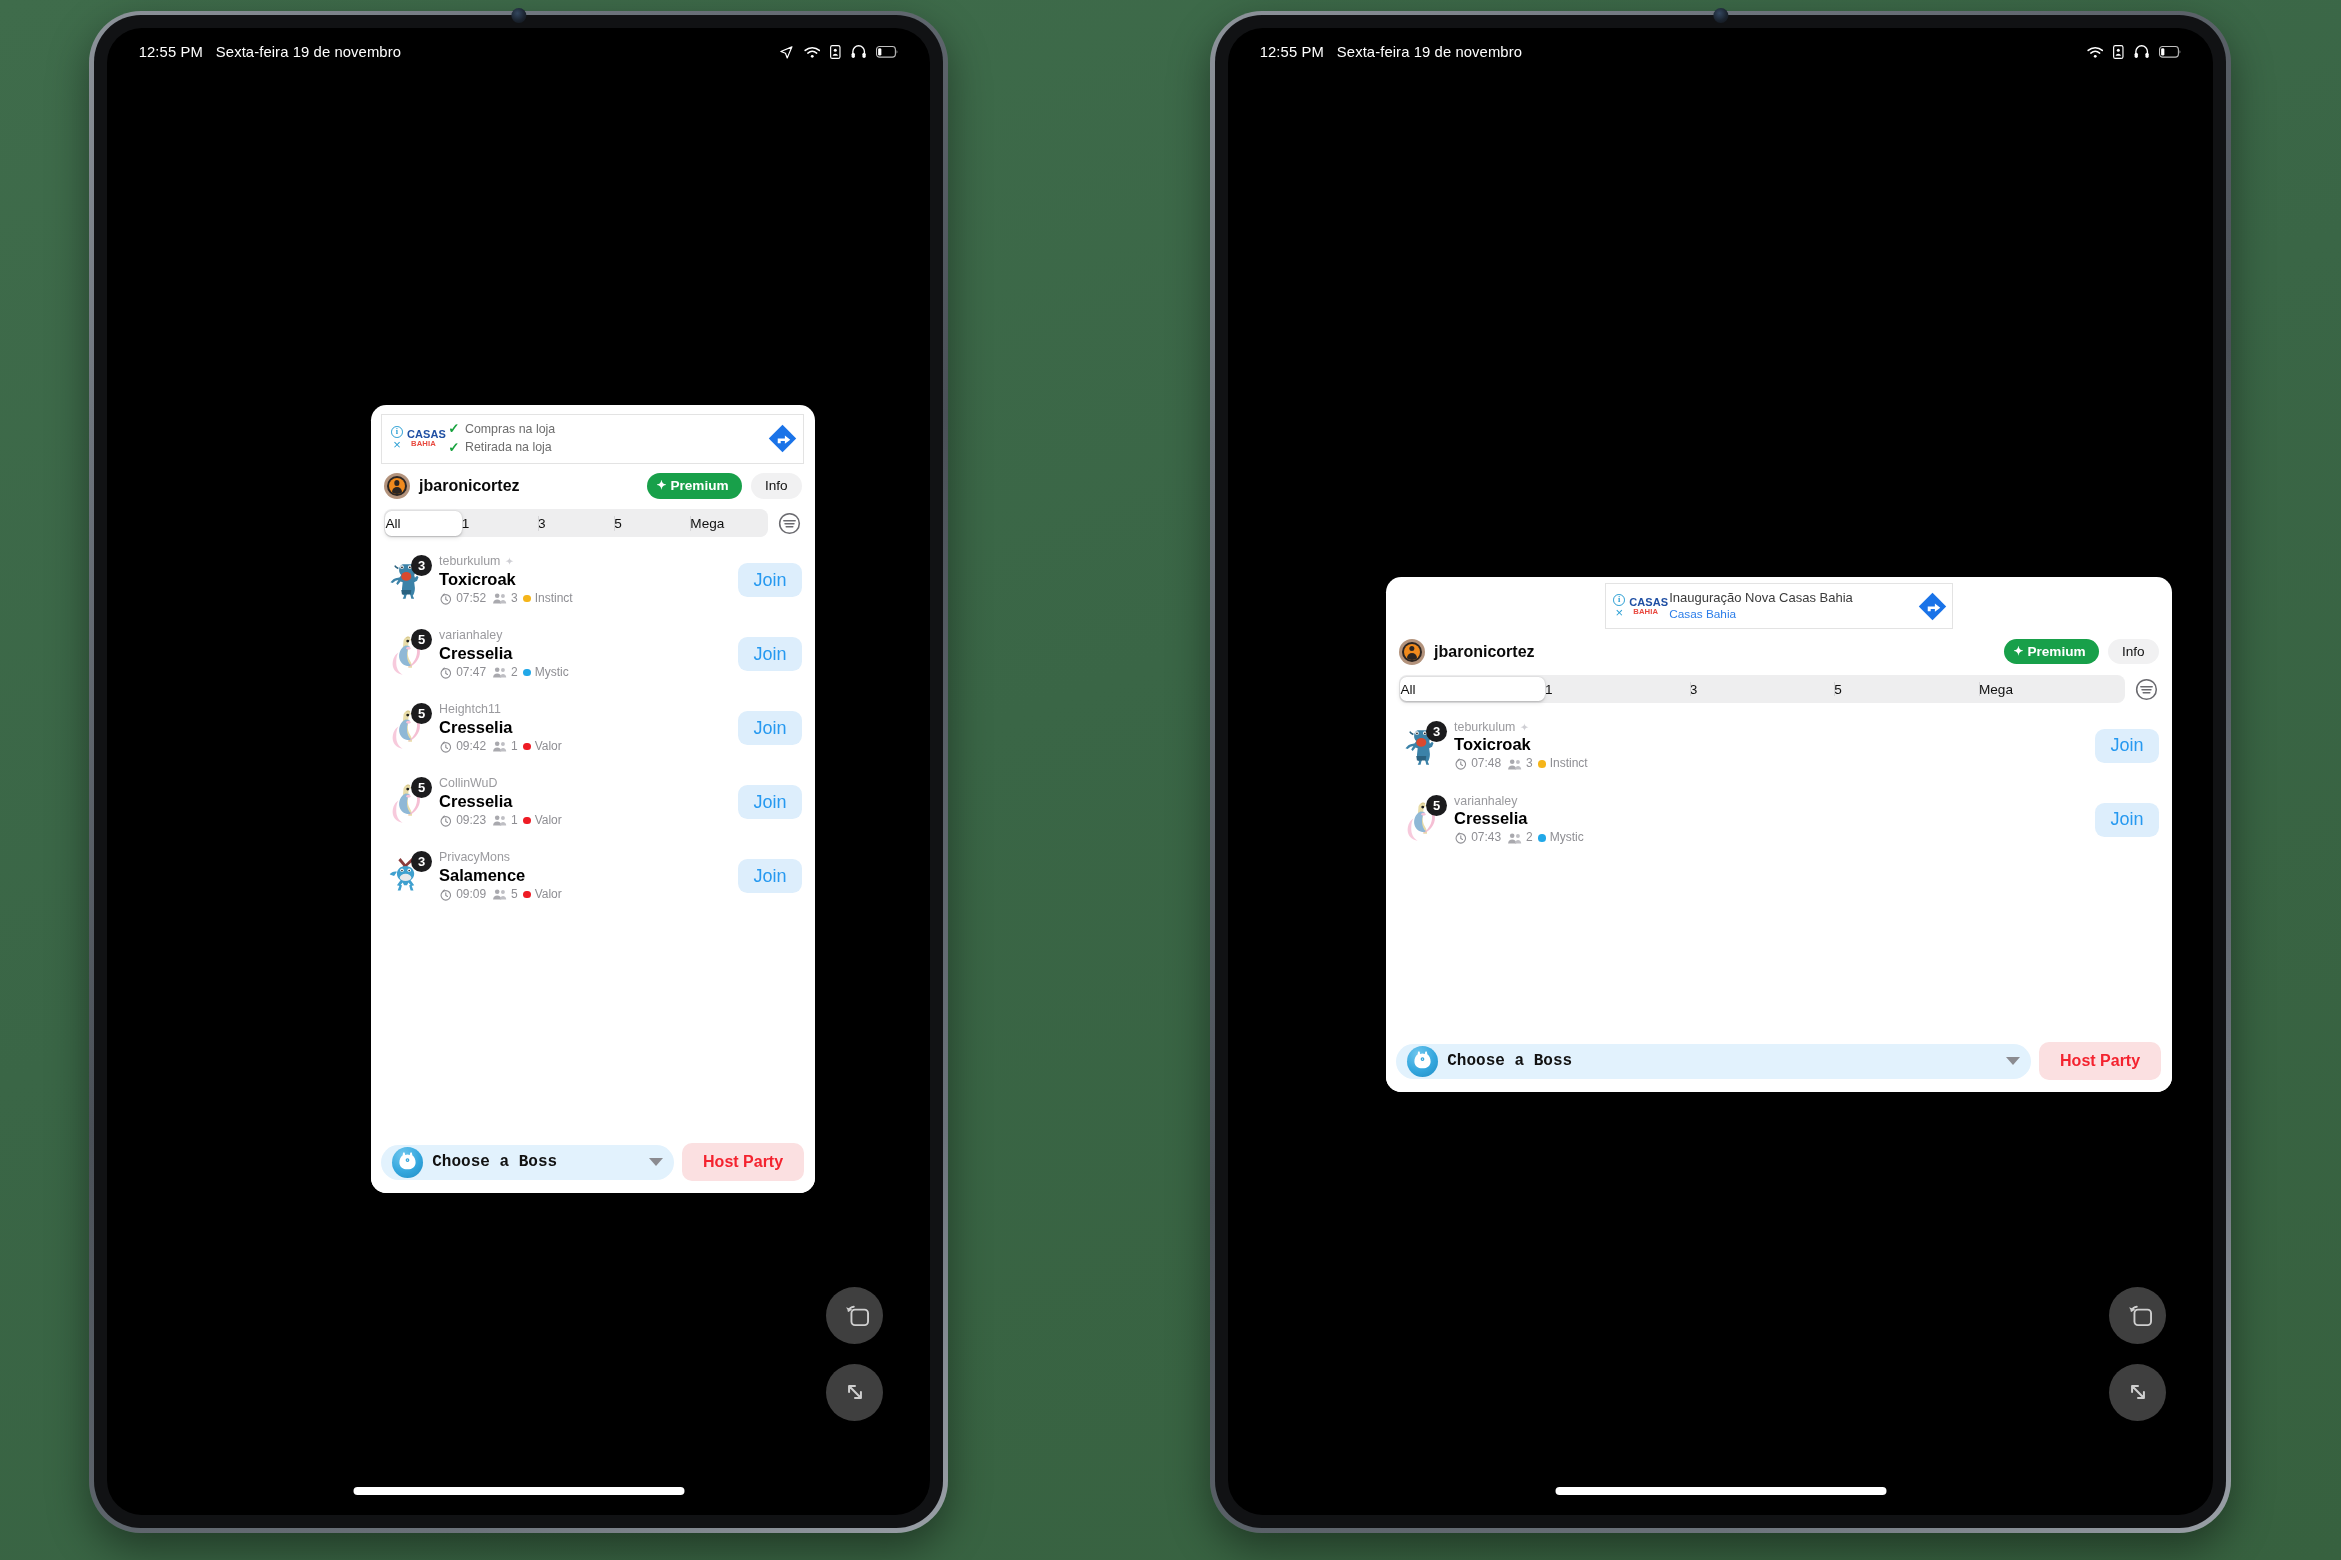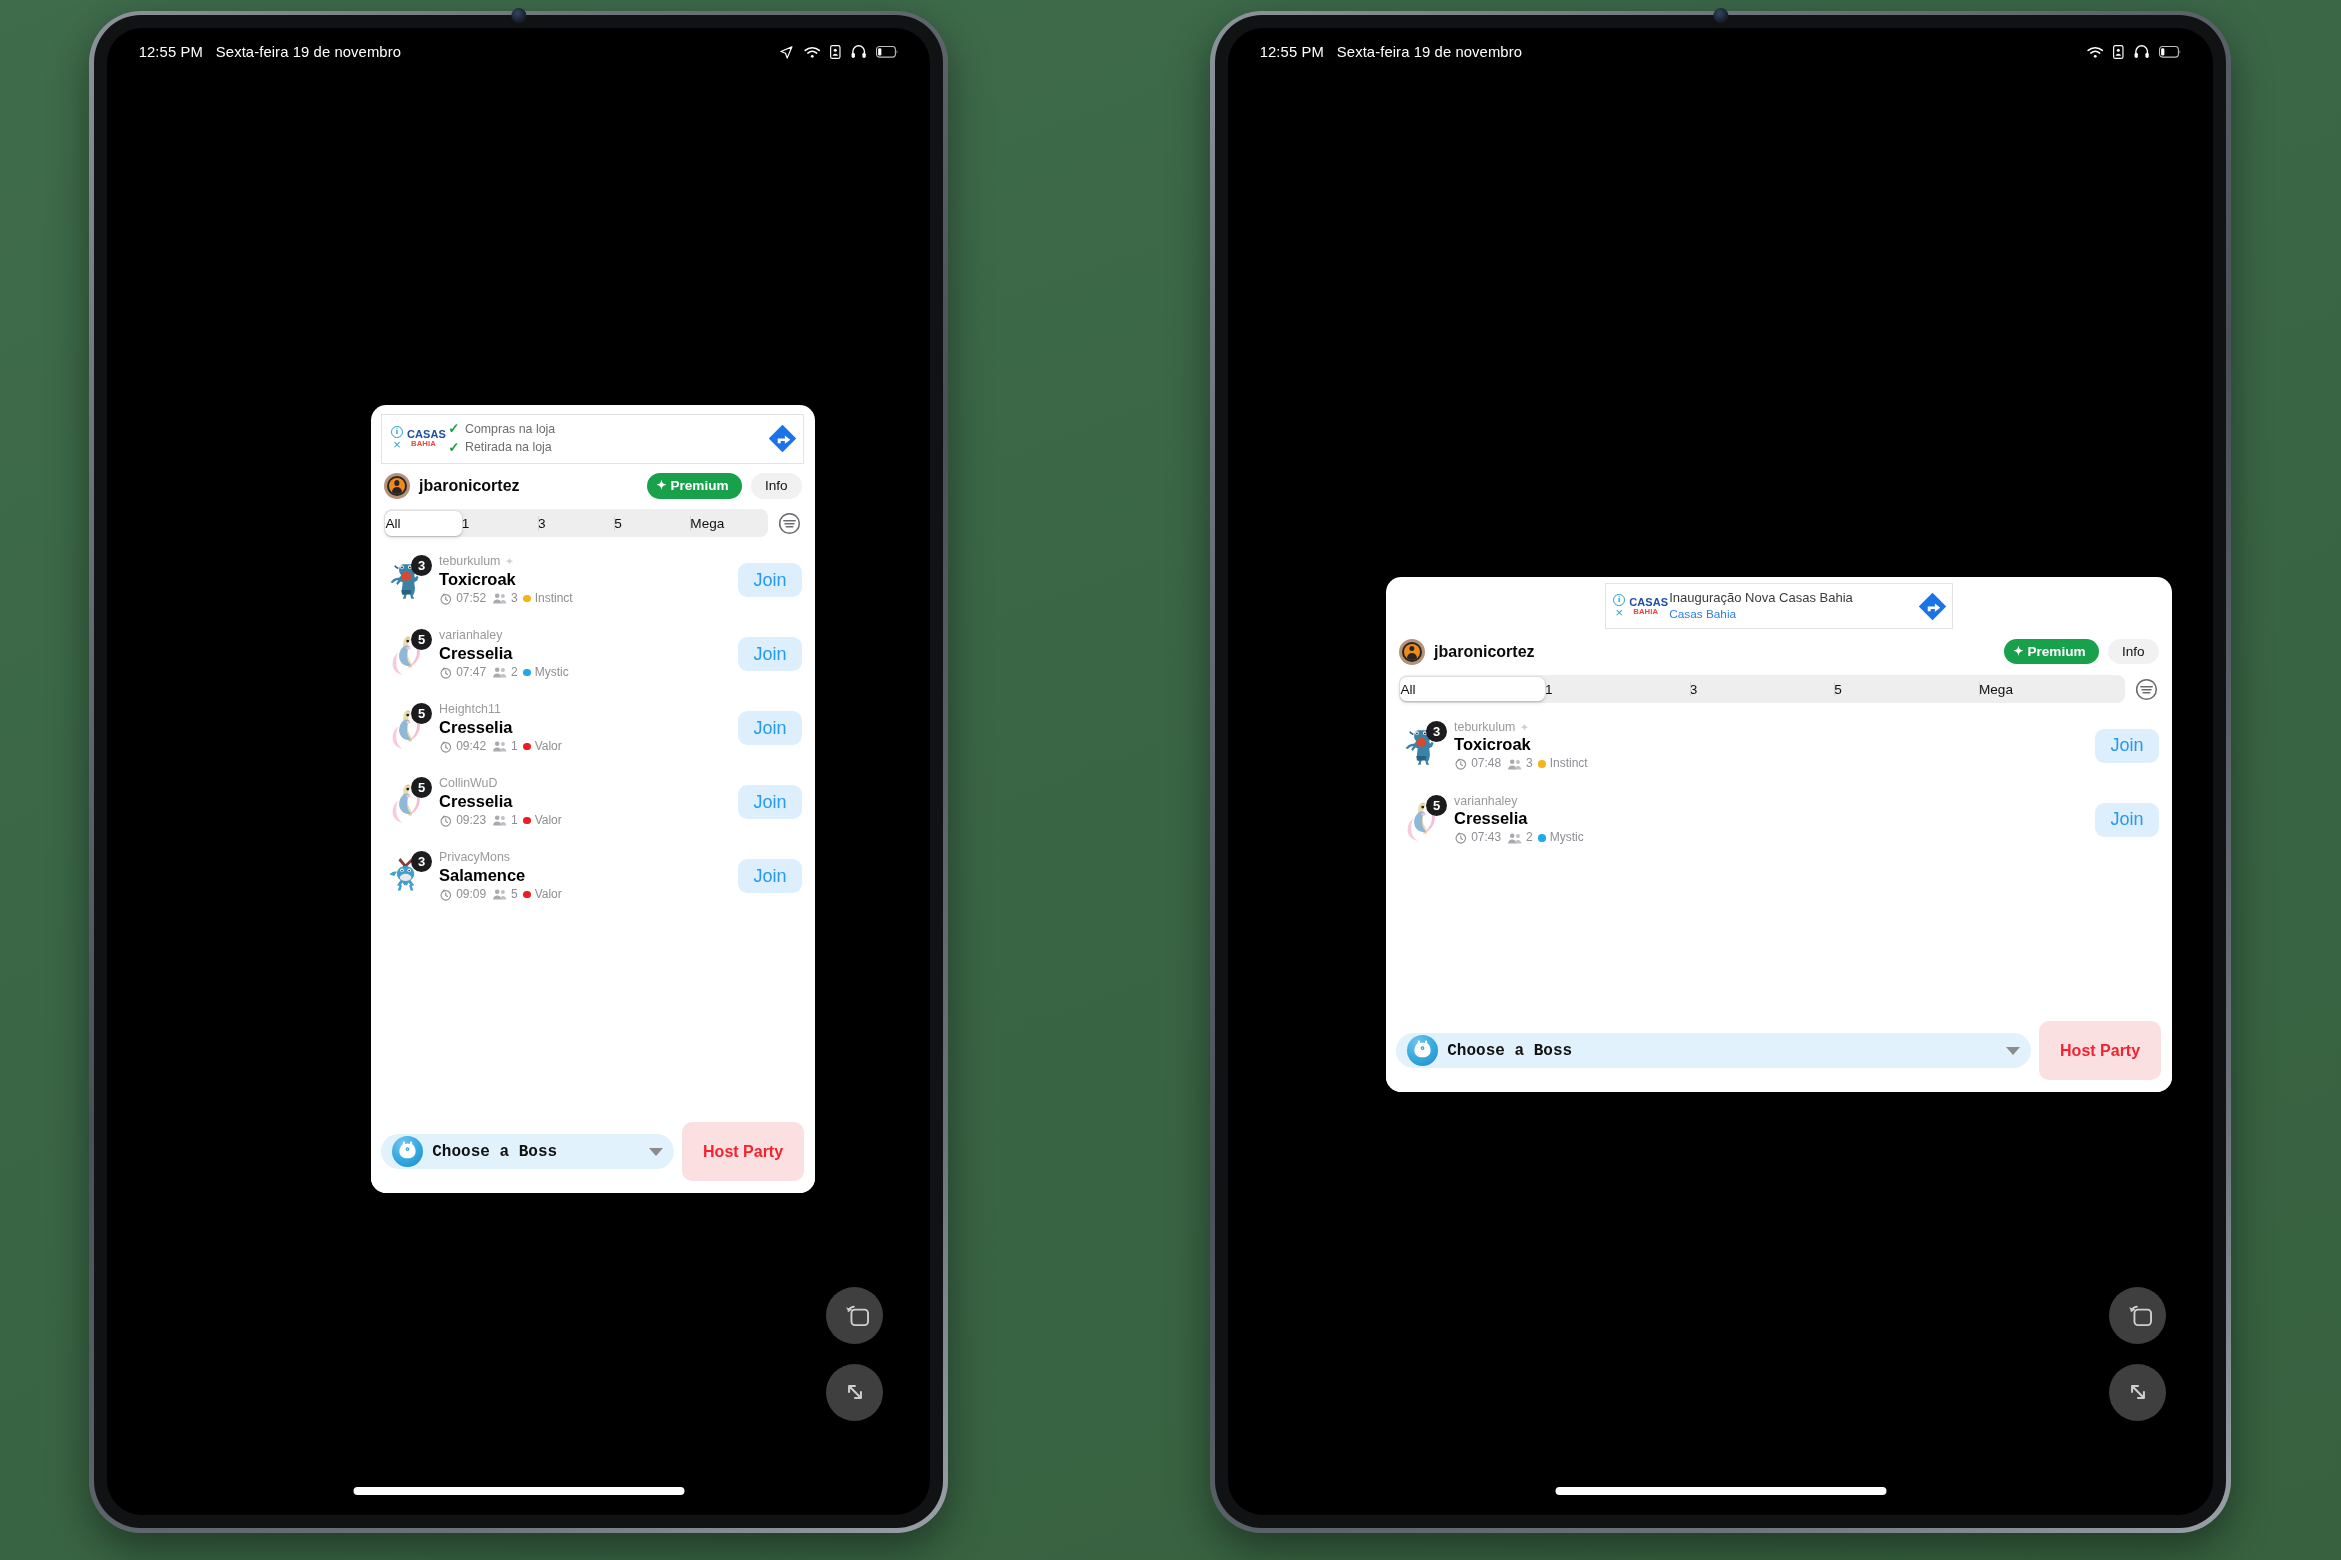--- a/index.html
+++ b/index.html
@@ -131,21 +131,21 @@
     align-items: center; gap: 8.3px; padding: 9.4px 10.6px 11.8px; background: #fff; }
   .choose { flex: 1; background: #e2f2fd; border-radius: 18px; height: 35px;
     display: flex; align-items: center; padding: 0 10.6px; gap: 9.4px; font-family: Liberation Mono, monospace; }
   .ball { width: 31px; height: 31px; border-radius: 50%;
     background: radial-gradient(circle at 35% 25%, #6ec6ee 0%, #34a7de 55%, #1f8cc4 100%);
     position: relative; flex: 0 0 31px; }
   .ball svg { position: absolute; inset: 0; }
   .choose-label { font-size: 16px; font-weight: 700; color: #111; flex: 1; }
   .caret { width: 0; height: 0; border-left: 7px solid transparent;
     border-right: 7px solid transparent; border-top: 8.3px solid #8b8b90; }
-  .host { background: #fbe0e1; color: #f4232f; border-radius: 10px; height: 59px;
+  .host { background: #fbe0e1; color: #f4232f; border-radius: 10px; height: 38px;
     display: flex; align-items: center; justify-content: center;
     padding: 0 21px; font-size: 16px; font-weight: 700; white-space: nowrap; }
 
   
   .fab { position: absolute; width: 57px; height: 57px; border-radius: 50%;
     background: rgba(68,68,68,.92); display: flex; align-items: center;
     justify-content: center; }
   .fab.rotate { right: 47px; bottom: 171px; }
   .fab.expand { right: 47px; bottom: 94px; }
 

